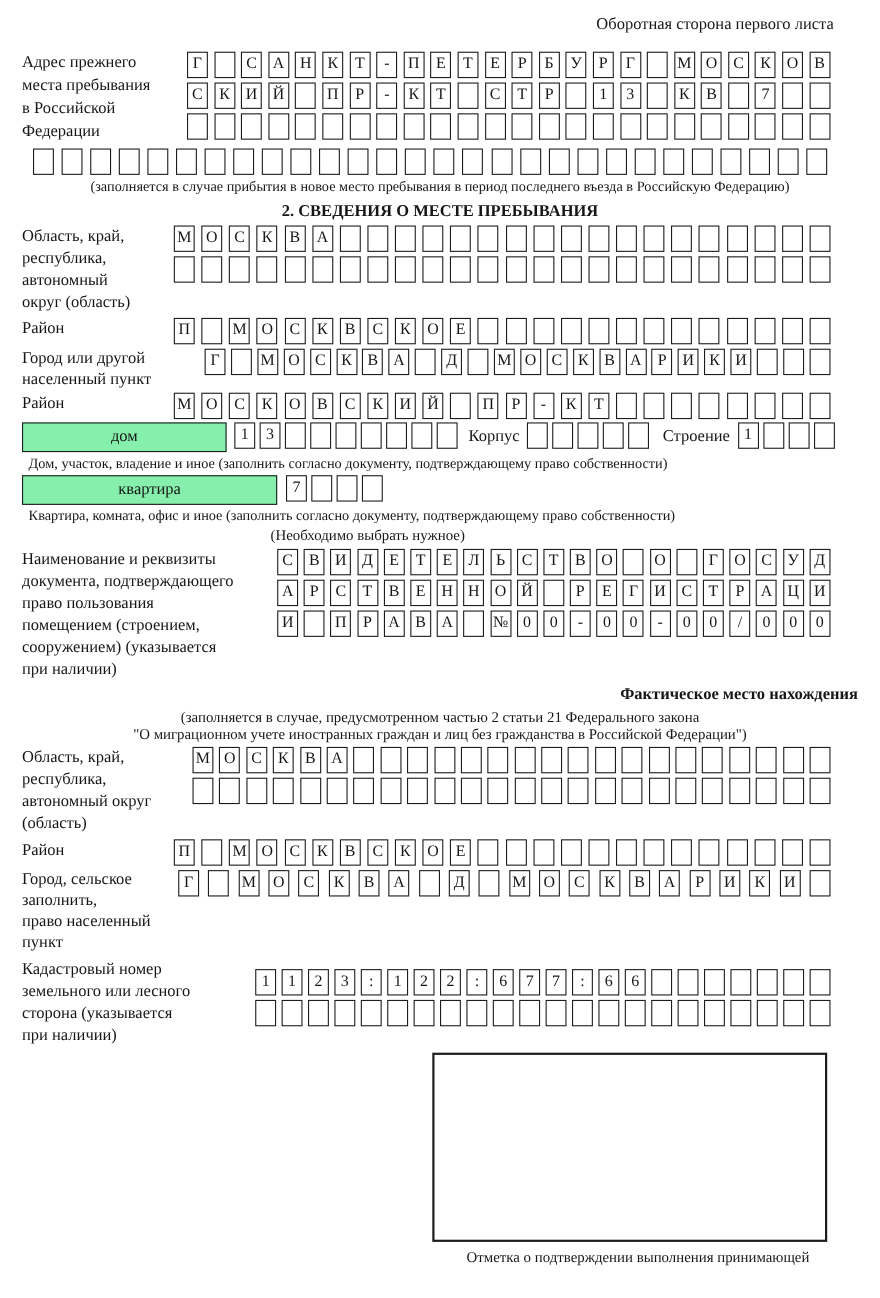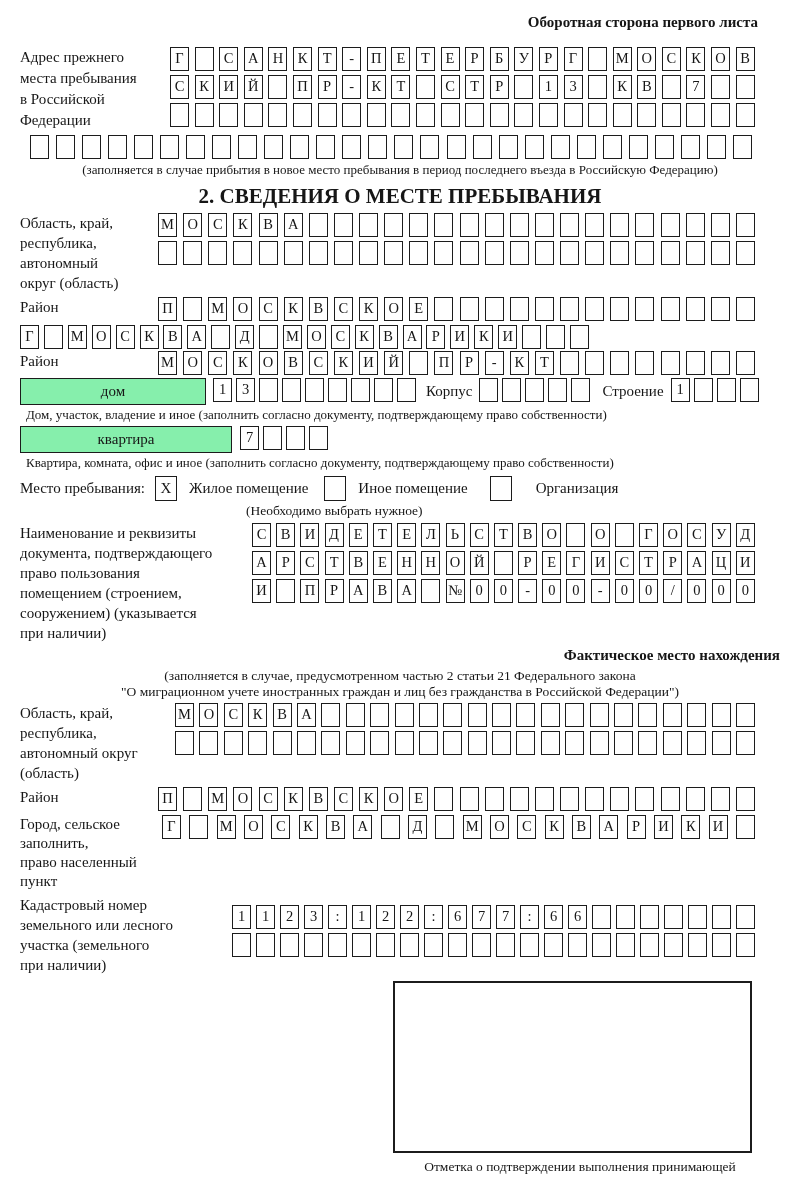--- a/index.html
+++ b/index.html
@@ -1,29 +1,29 @@
 <!DOCTYPE html>
 <html><head>
 <meta charset="utf-8">
 <style>
   html,body{margin:0;padding:0;background:#fff;}
   body{width:800px;height:1180px;overflow:hidden;color:#161616;
        font-family:"Liberation Serif","DejaVu Serif",serif;}
   .page{padding:14px 20px 0 20px;width:760px;}
-  .hdr{text-align:right;font-size:15px;padding-right:22px;font-weight:bold;}
+  .hdr{text-align:right;font-size:15px;padding-right:22px;}
   .frow{display:flex;align-items:flex-start;}
   .lbl{font-size:15px;line-height:21px;}
   .grid{display:flex;flex-direction:column;gap:4px;}
   .cr{display:flex;justify-content:space-between;}
   .cell{box-sizing:border-box;flex:0 0 auto;width:19px;height:24px;border:1.6px solid #1c1c1c;
         font-size:14.5px;line-height:21px;text-align:center;background:#fff;}
   .crg{display:flex;}
   .crg .cell{margin-right:4px;}
   .note{font-size:13px;text-align:center;margin-top:3px;line-height:16px;}
-  .h2{font-size:21px;font-weight:bold;text-align:center;margin-top:6px;}
+  .h2{font-size:15px;font-weight:bold;text-align:center;margin-top:6px;}
   .cap{font-size:13px;margin-top:2px;margin-left:6px;line-height:16px;}
   .labelbox{box-sizing:border-box;border:1.6px solid #1c1c1c;height:27px;
             font-size:15px;line-height:24px;text-align:center;background:#86efac;}
   .inl{font-size:15px;line-height:27px;font-family:Liberation Serif, serif;}
   .stay{display:flex;align-items:center;margin-top:5px;font-size:15px;}
   .cb{box-sizing:border-box;width:22px;height:25px;border:1.6px solid #1c1c1c;
       font-size:15px;line-height:22px;text-align:center;}
   .staynote{font-size:13.5px;margin-left:226px;margin-top:2px;}
   .ftitle{font-size:15px;font-weight:bold;text-align:right;margin-top:4px;}
   .fnote{font-size:13.5px;text-align:center;line-height:16px;margin-top:4px;}
@@ -249,20 +249,24 @@
         <span class="cell"></span>
         <span class="cell"></span>
         <span class="cell"></span>
         <span class="cell"></span>
         <span class="cell"></span>
         <span class="cell"></span>
       </div>
   </div>
 
   <div class="frow mt4">
+    <div class="lbl" style="flex:0 0 166px;line-height:19px">
+        <div>Город или другой</div>
+        <div>населенный пункт</div>
+      </div>
     <div class="cr" style="width:569px">
         <span class="cell">Г</span>
         <span class="cell"></span>
         <span class="cell">М</span>
         <span class="cell">О</span>
         <span class="cell">С</span>
         <span class="cell">К</span>
         <span class="cell">В</span>
         <span class="cell">А</span>
         <span class="cell"></span>
@@ -339,39 +343,30 @@
     <div class="crg" style="margin-left:7px">
         <span class="cell">1</span>
         <span class="cell"></span>
         <span class="cell"></span>
         <span class="cell"></span>
       </div>
   </div>
   <div class="cap">Дом, участок, владение и иное (заполнить согласно документу, подтверждающему право собственности)</div>
 
   <div class="frow mt3">
-    <div class="labelbox" style="width:212px">квартира</div>
+    <div class="labelbox" style="width:232px">квартира</div>
     <div class="crg" style="margin-left:8px">
         <span class="cell">7</span>
         <span class="cell"></span>
         <span class="cell"></span>
         <span class="cell"></span>
       </div>
   </div>
   <div class="cap">Квартира, комната, офис и иное (заполнить согласно документу, подтверждающему право собственности)</div>
 
-  <div class="stay">
-    <span>Место пребывания:</span>
-    <span class="cb" style="margin-left:10px">X</span>
-    <span style="margin-left:12px">Жилое помещение</span>
-    <span class="cb" style="margin-left:16px"></span>
-    <span style="margin-left:12px">Иное помещение</span>
-    <span class="cb" style="margin-left:22px"></span>
-    <span style="margin-left:24px">Организация</span>
-  </div>
   <div class="staynote">(Необходимо выбрать нужное)</div>
 
   <div class="frow mt4">
     <div class="lbl" style="flex:0 0 232px;line-height:20px">
         <div>Наименование и реквизиты</div>
         <div>документа, подтверждающего</div>
         <div>право пользования</div>
         <div>помещением (строением,</div>
         <div>сооружением) (указывается</div>
         <div>при наличии)</div>
@@ -576,21 +571,21 @@
         <span class="cell">К</span>
         <span class="cell">И</span>
         <span class="cell"></span>
       </div>
   </div>
 
   <div class="frow mt4">
     <div class="lbl" style="flex:0 0 212px;line-height:20px">
         <div>Кадастровый номер</div>
         <div>земельного или лесного</div>
-        <div>участка (земельного</div>
+        <div>сторона (указывается</div>
         <div>при наличии)</div>
       </div>
     <div class="grid" style="width:523px;margin-top:10px">
       <div class="cr">
           <span class="cell">1</span>
           <span class="cell">1</span>
           <span class="cell">2</span>
           <span class="cell">3</span>
           <span class="cell">:</span>
           <span class="cell">1</span>

